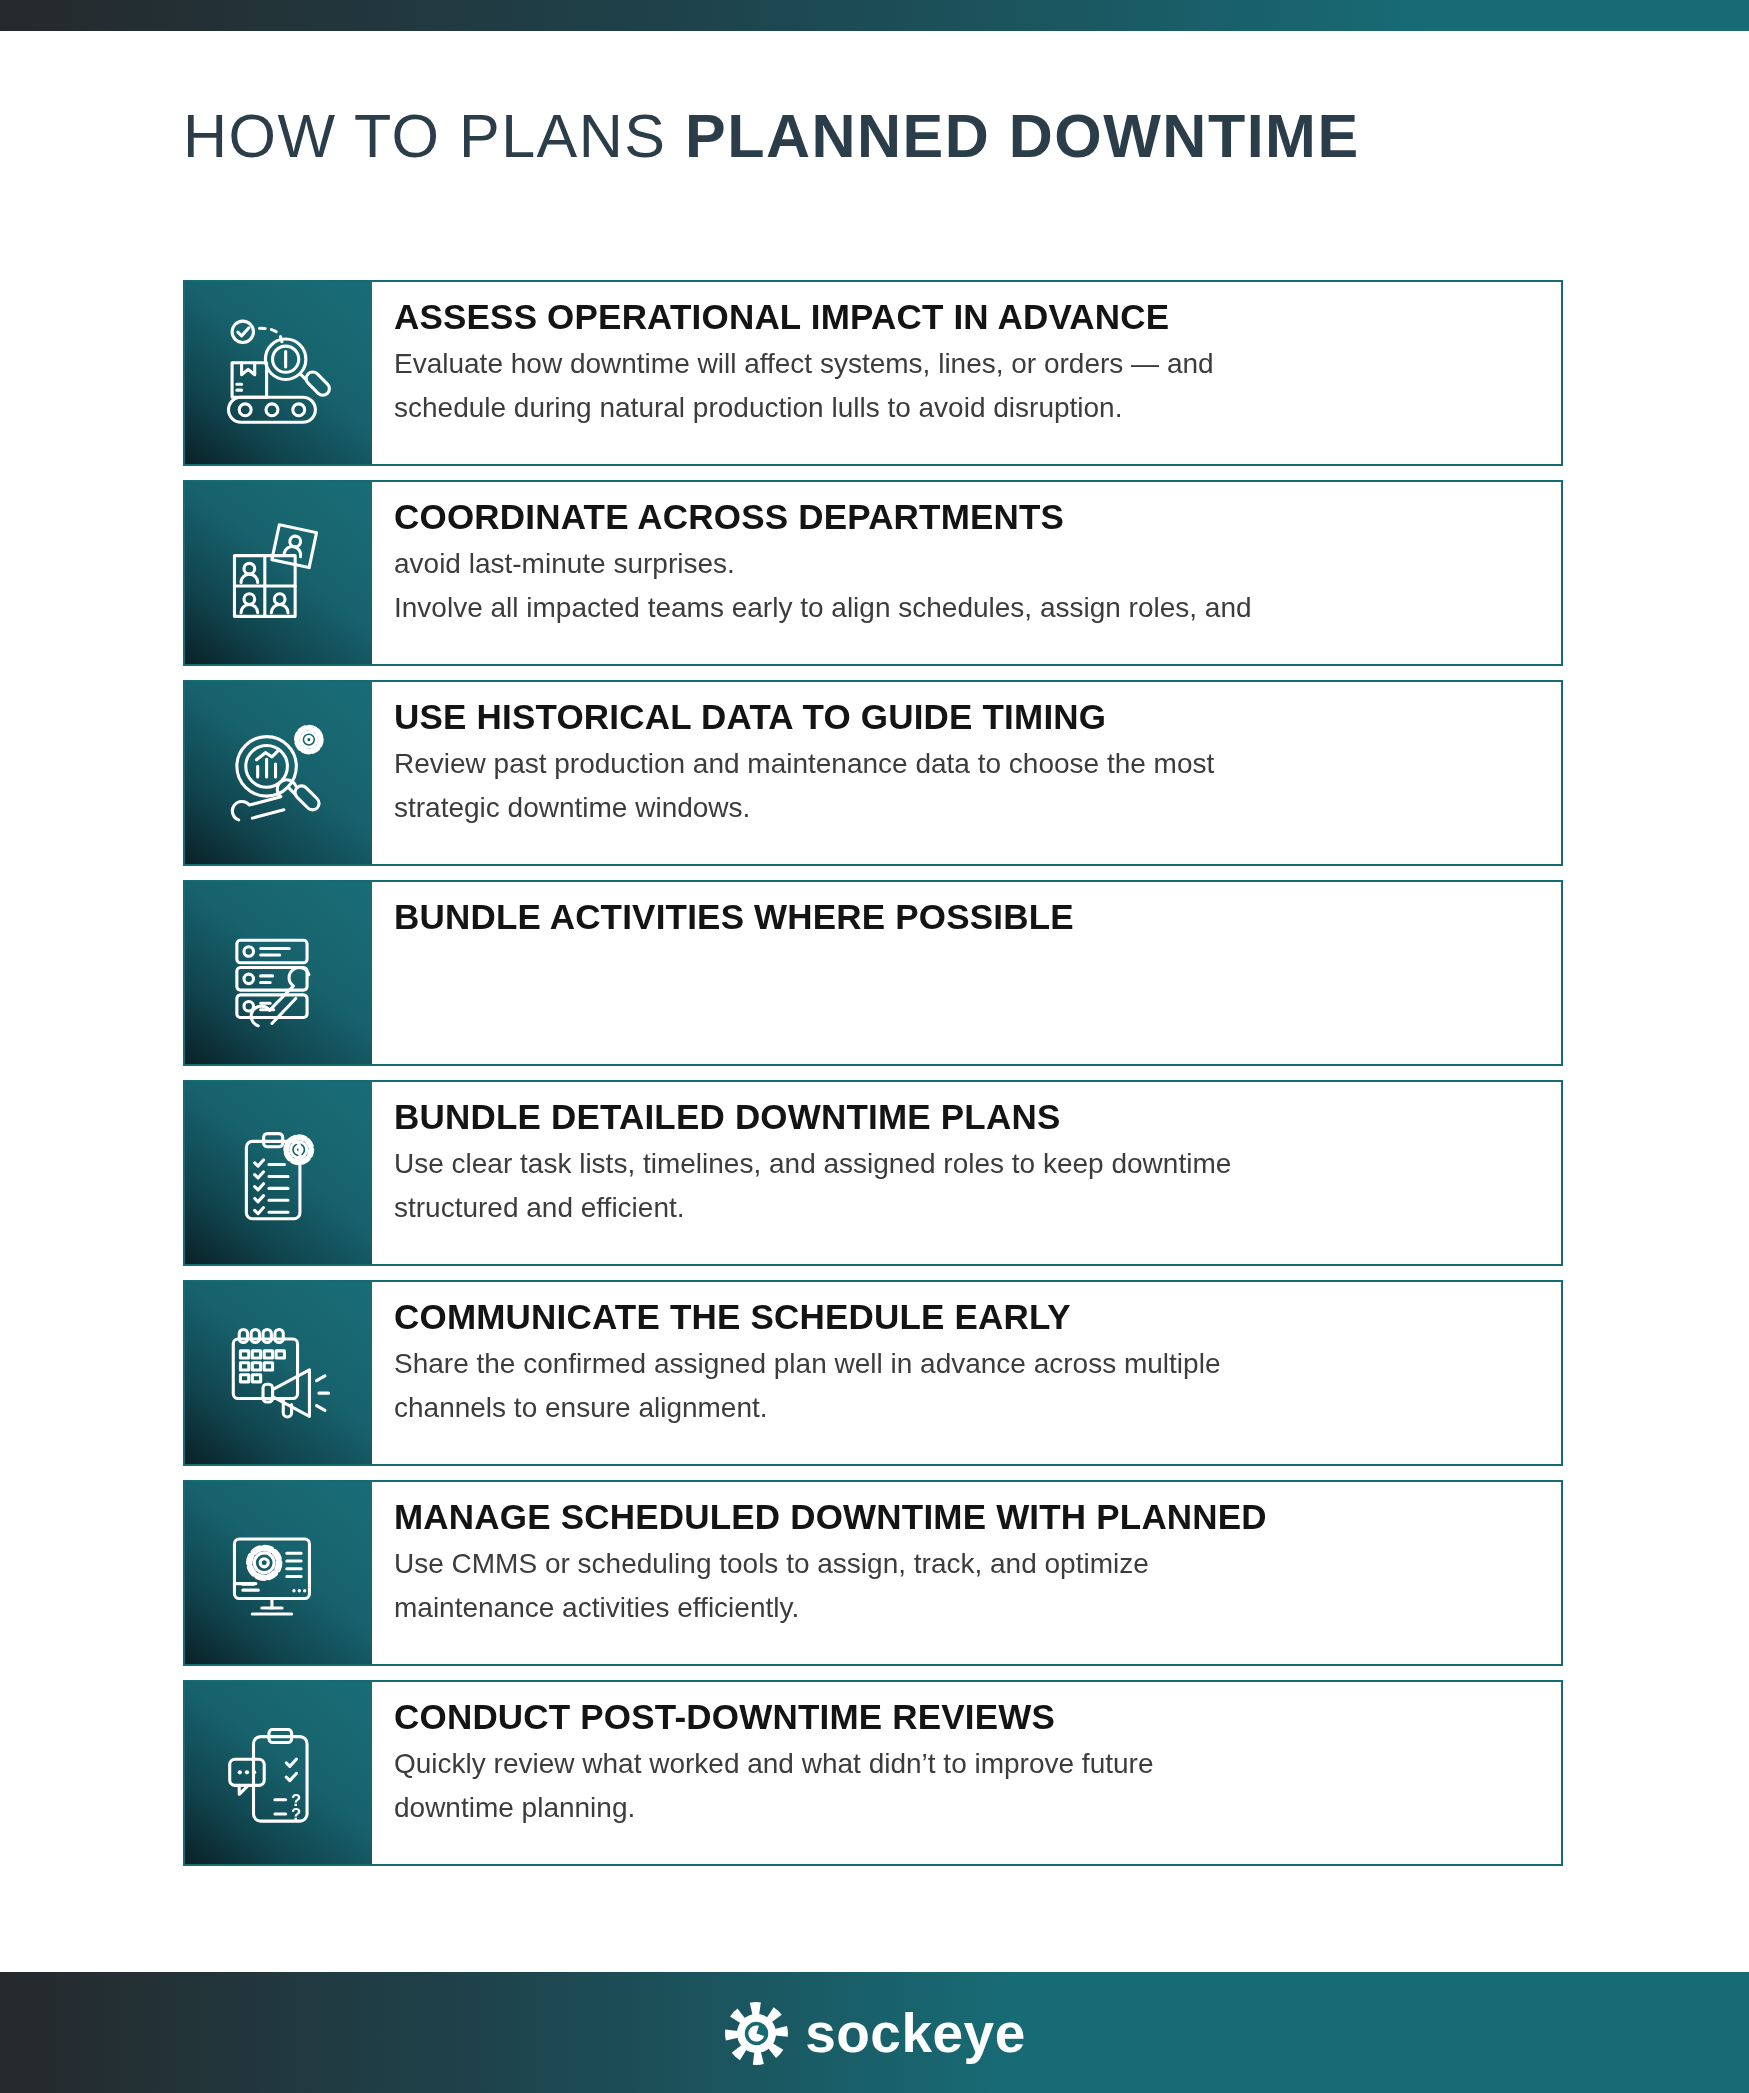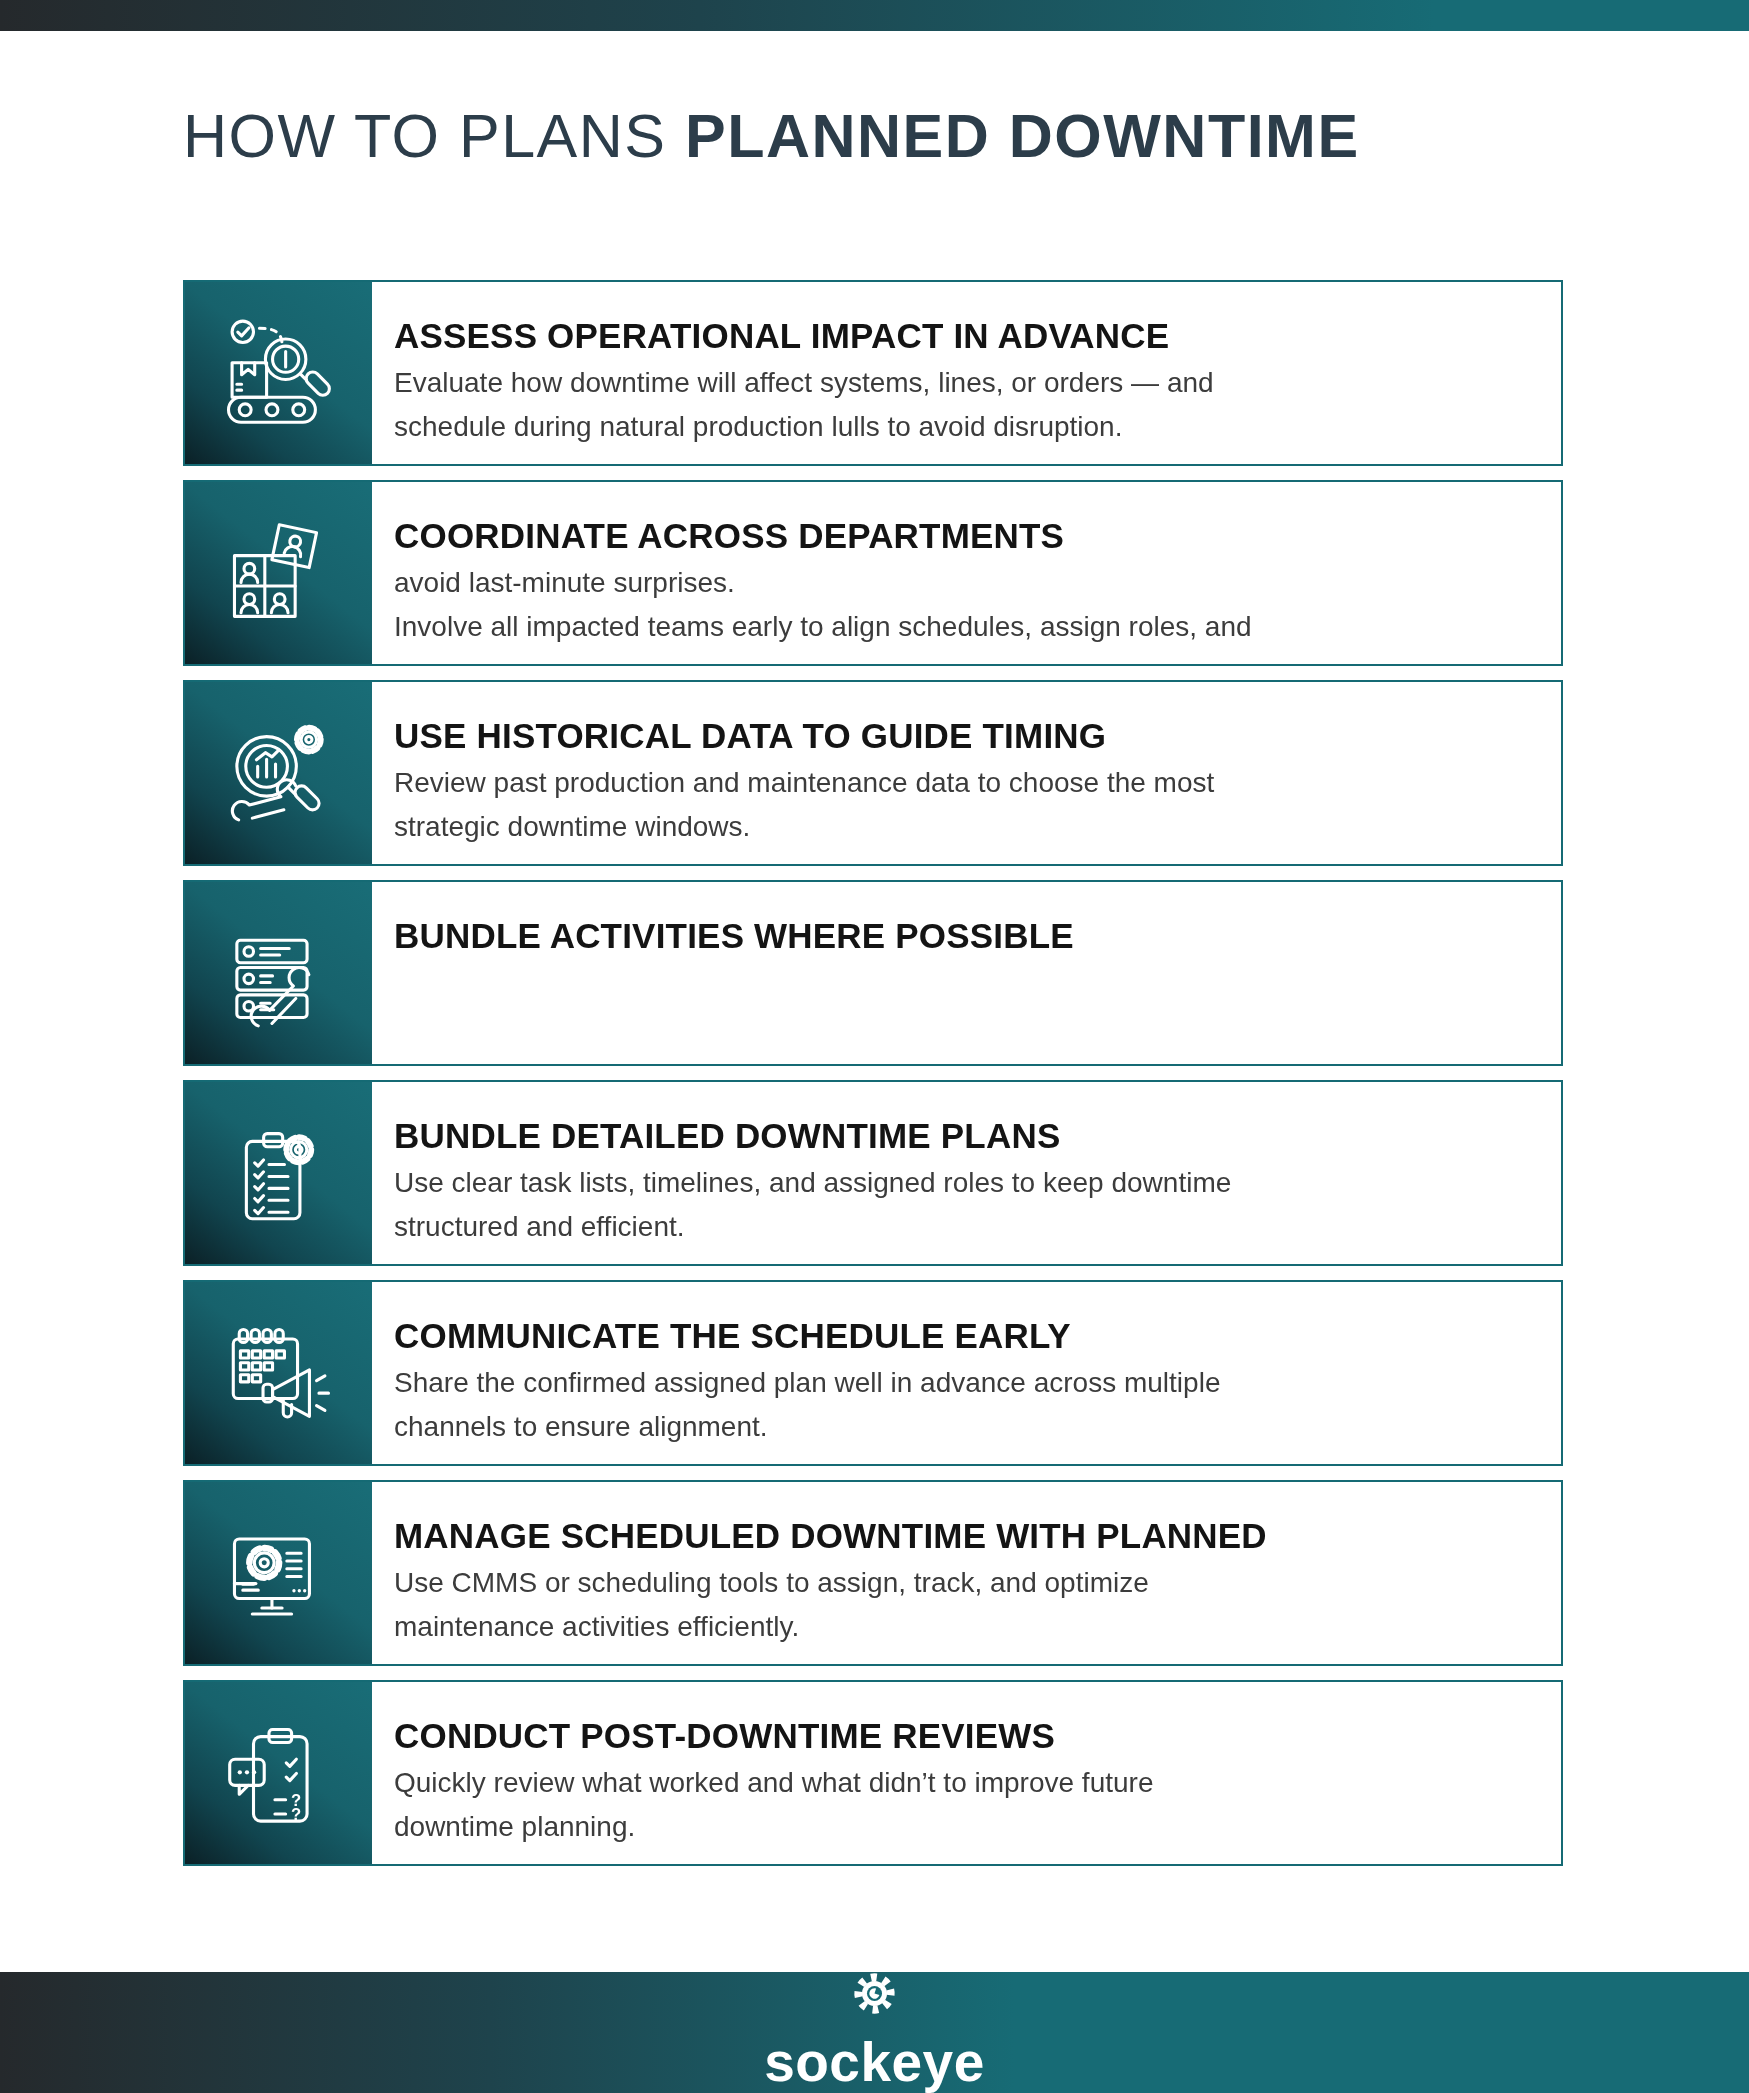--- a/index.html
+++ b/index.html
@@ -8,27 +8,27 @@
   .topbar{position:absolute;top:0;left:0;width:100%;height:31px;
         background:linear-gradient(90deg,#25292c 0%,#1e434c 40%,#176b75 82%,#176b75 100%);}
   .title{position:absolute;top:101px;left:183px;margin:0;font-size:61px;font-weight:400;
         color:#2c3d4a;letter-spacing:1.5px;white-space:nowrap;}
   .title b{font-weight:700;}
   .rows{position:absolute;top:280px;left:183px;width:1380px;display:flex;flex-direction:column;gap:14px;}
   .row{display:flex;height:186px;border:2px solid #156a74;box-sizing:border-box;background:#fff;}
   .tile{flex:0 0 187px;width:187px;display:flex;align-items:center;justify-content:center;
         background:linear-gradient(38deg,#0b2026 0%,#11454f 26%,#17626c 55%,#196d77 100%);}
   .tile svg{display:block;}
-  .content{flex:1;padding:15px 28px 0 22px;min-width:0;margin-top:19px;}
+  .content{flex:1;padding:15px 28px 0 22px;min-width:0;}
   .heading{margin:0 0 5px 0;font-size:35px;font-weight:700;color:#141414;letter-spacing:0.2px;}
   .body{font-size:28px;color:#3c3c3c;line-height:44px;}
   .body span{display:block;}
   .footer{position:absolute;left:0;bottom:0;width:100%;height:122px;
         background:linear-gradient(90deg,#25292c 0%,#1e434c 28%,#176b75 58%,#176b75 100%);
-        display:flex;align-items:center;justify-content:center;gap:15px;flex-direction:column;}
+        display:flex;align-items:center;justify-content:center;gap:15px;}
   .brand{color:#ffffff;font-size:55px;font-weight:700;letter-spacing:0.5px;}
   .ic{stroke:#ffffff;fill:none;stroke-width:2.6;stroke-linecap:round;stroke-linejoin:round;}
   .ic .fdot{fill:#ffffff;stroke:none;}
   .ic text{fill:#ffffff;stroke:none;font-family:"Liberation Sans",sans-serif;font-weight:700;}
   .ic .dash{stroke-dasharray:4.5 5.5;}
 </style>
 </head>
 <body>
 
 <div class="page">

